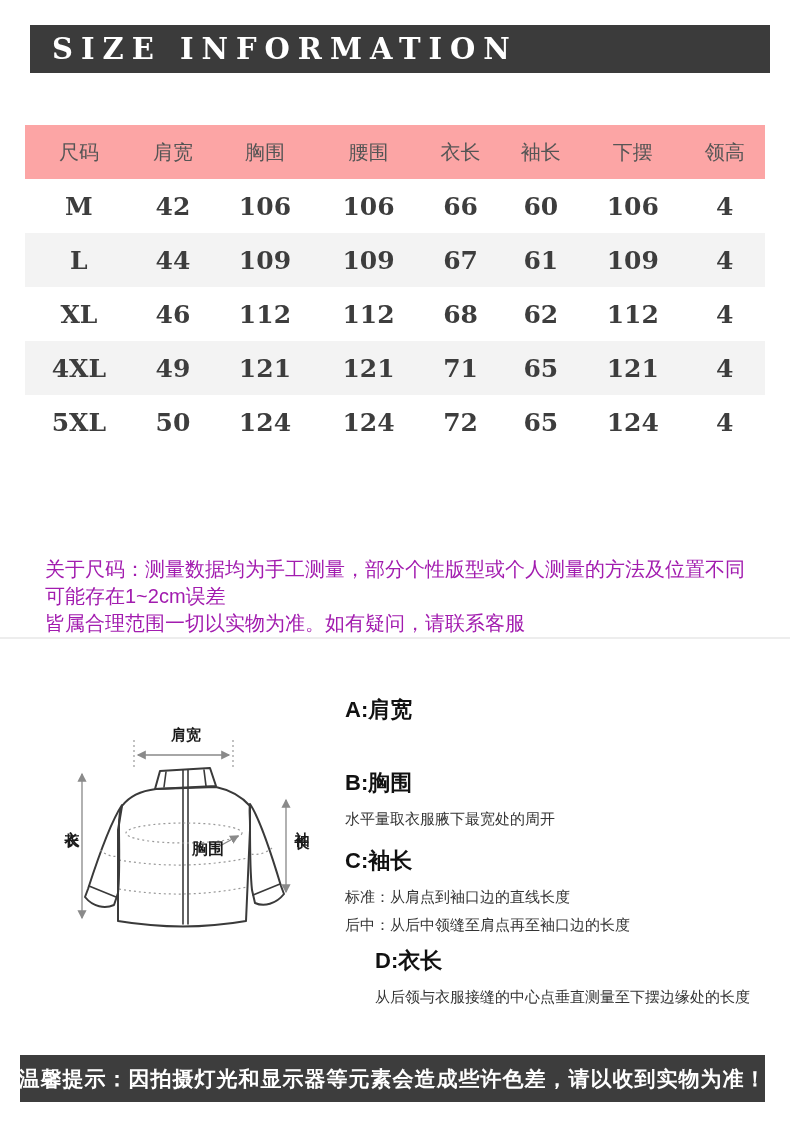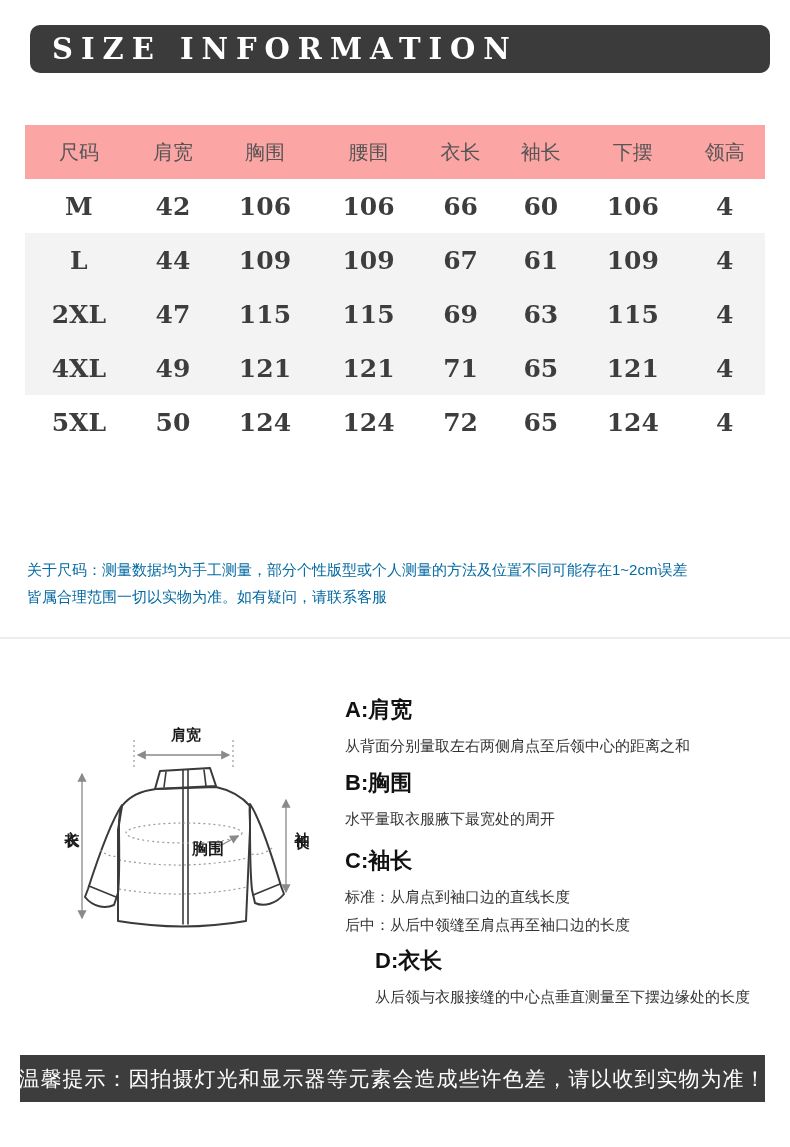--- a/index.html
+++ b/index.html
@@ -1,37 +1,37 @@
 <!DOCTYPE html>
 <html><head>
 <meta charset="utf-8">
 <style>
   html,body{margin:0;padding:0;background:#fff;}
   #page{position:relative;width:790px;height:1147px;background:#fff;overflow:hidden;
         font-family:"Liberation Sans",sans-serif;color:#333;}
 
   
   .title-bar{position:absolute;left:30px;top:25px;width:740px;height:48px;
-             background:#3b3b3b;border-radius:10px;
+             background:#3b3b3b;border-radius:0;
              display:flex;align-items:center;}
   .title-bar span{font-family:"DejaVu Serif",serif;font-weight:bold;color:#fff;
                   font-size:29px;letter-spacing:8px;padding-left:22px;white-space:nowrap;}
 
   
   .size-table{position:absolute;left:25px;top:125px;width:740px;border-collapse:collapse;}
   .size-table th{height:52px;background:#fca5a5;font-weight:normal;
                  font-size:20px;color:#555;text-align:center;}
   .size-table td{height:52px;text-align:center;vertical-align:middle;
                  font-family:"DejaVu Serif",serif;font-weight:bold;
                  font-size:25px;color:#3d3d3d;}
   .size-table tr.alt td{background:#f3f3f3;}
 
   
-  .note{position:absolute;left:27px;top:556px;width:710px;
-        font-size:15px;color:#0369a1;line-height:27px;}
+  .note{position:absolute;left:45px;top:556px;width:710px;
+        font-size:20px;color:#a21caf;line-height:27px;}
 
   .divider{position:absolute;left:0;top:637px;width:790px;height:2px;background:#ededed;}
 
   
   .diagram{position:absolute;left:60px;top:690px;width:280px;height:270px;}
   .diagram svg{position:absolute;left:0;top:0;}
   .diag-label{position:absolute;font-weight:bold;color:#1a1a1a;font-size:15px;white-space:nowrap;}
   .diag-label.vert{writing-mode:vertical-rl;letter-spacing:3px;}
   .lbl-shoulder{left:105px;top:36px;width:42px;text-align:center;}
   .lbl-length{left:2px;top:128px;}
@@ -49,21 +49,21 @@
   .guide-block h3{margin:0 0 7px 0;font-size:22px;color:#111;font-weight:bold;}
   .guide-block p{margin:0;font-size:15px;color:#333;line-height:28px;}
   .gb-a{top:0;}
   .gb-b{top:73px;}
   .gb-c{top:151px;}
   .gb-d{top:251px;margin-left:30px;}
 
   
   .footer-bar{position:absolute;left:20px;top:1055px;width:745px;height:47px;
               background:#3d3d3d;display:flex;align-items:center;justify-content:center;}
-  .footer-bar span{color:#fff;font-weight:normal;font-size:21px;letter-spacing:1px;white-space:nowrap;}
+  .footer-bar span{color:#fff;font-weight:bold;font-size:21px;letter-spacing:1px;white-space:nowrap;}
 </style>
 </head>
 <body>
 
 <div id="page">
 
   <div class="title-bar">
     <span>SIZE INFORMATION</span>
   </div>
 
@@ -94,28 +94,28 @@
         <tr class="alt">
           <td>L</td>
           <td>44</td>
           <td>109</td>
           <td>109</td>
           <td>67</td>
           <td>61</td>
           <td>109</td>
           <td>4</td>
         </tr>
-        <tr class="alt">
-          <td>2XL</td>
-          <td>47</td>
-          <td>115</td>
-          <td>115</td>
-          <td>69</td>
-          <td>63</td>
-          <td>115</td>
+        <tr>
+          <td>XL</td>
+          <td>46</td>
+          <td>112</td>
+          <td>112</td>
+          <td>68</td>
+          <td>62</td>
+          <td>112</td>
           <td>4</td>
         </tr>
         <tr class="alt">
           <td>4XL</td>
           <td>49</td>
           <td>121</td>
           <td>121</td>
           <td>71</td>
           <td>65</td>
           <td>121</td>
@@ -183,21 +183,20 @@
     </svg>
     <div class="diag-label lbl-shoulder">肩宽</div>
     <div class="diag-label vert lbl-length">衣长</div>
     <div class="diag-label vert lbl-sleeve">袖长</div>
     <div class="diag-label lbl-chest">胸围</div>
   </div>
 
   <div class="guide">
     <div class="guide-block gb-a">
       <h3>A:肩宽</h3>
-      <p>从背面分别量取左右两侧肩点至后领中心的距离之和</p>
     </div>
     <div class="guide-block gb-b">
       <h3>B:胸围</h3>
       <p>水平量取衣服腋下最宽处的周开</p>
     </div>
     <div class="guide-block gb-c">
       <h3>C:袖长</h3>
       <p>标准：从肩点到袖口边的直线长度</p>
       <p>后中：从后中领缝至肩点再至袖口边的长度</p>
     </div>

